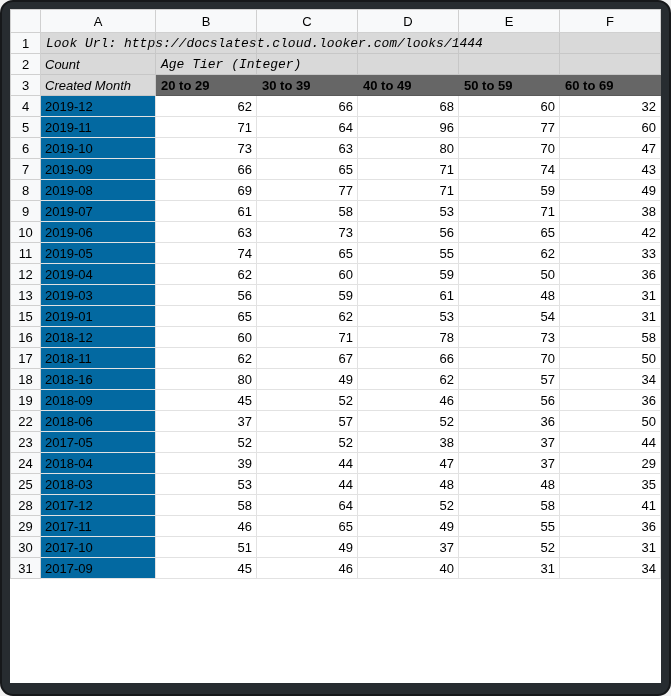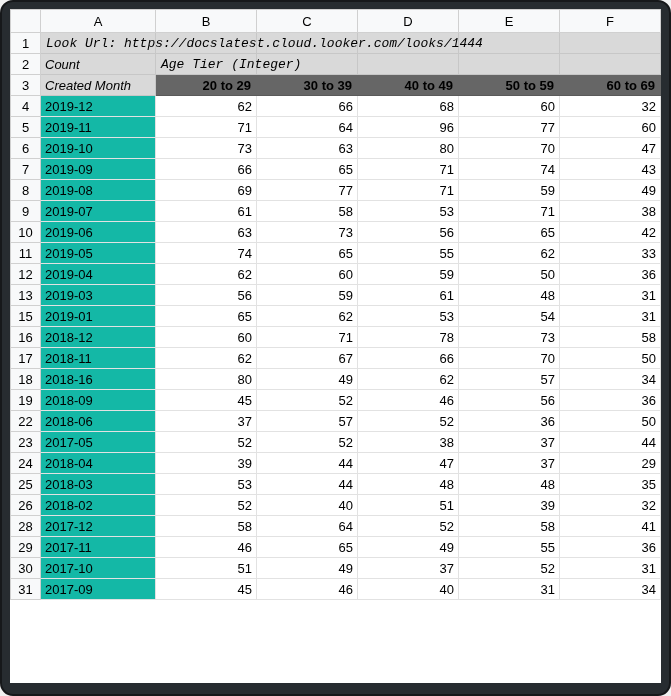--- a/index.html
+++ b/index.html
@@ -77,26 +77,26 @@
     font-size: 13px;
     color: #000;
   }
 
   .band {
     background: #666666;
     border: 1px solid #666666;
     border-bottom-color: #5a5a5a;
     color: #ffffff;
     font-weight: 700;
-    text-align: right;
+    text-align: left;
     padding: 0 5px;
   }
 
   .month {
-    background: #14b8a6;
+    background: #0369a1;
     border: 1px solid #e2e2e2;
     text-align: left;
     padding: 0 4px;
   }
 
   .num {
     background: #ffffff;
     border: 1px solid #e2e2e2;
     text-align: right;
     padding: 0 4px;
@@ -326,29 +326,20 @@
           <tr>
             <td class="row-head">25</td>
             <td class="month">2018-03</td>
             <td class="num">53</td>
             <td class="num">44</td>
             <td class="num">48</td>
             <td class="num">48</td>
             <td class="num">35</td>
           </tr>
           <tr>
-            <td class="row-head">26</td>
-            <td class="month">2018-02</td>
-            <td class="num">52</td>
-            <td class="num">40</td>
-            <td class="num">51</td>
-            <td class="num">39</td>
-            <td class="num">32</td>
-          </tr>
-          <tr>
             <td class="row-head">28</td>
             <td class="month">2017-12</td>
             <td class="num">58</td>
             <td class="num">64</td>
             <td class="num">52</td>
             <td class="num">58</td>
             <td class="num">41</td>
           </tr>
           <tr>
             <td class="row-head">29</td>

